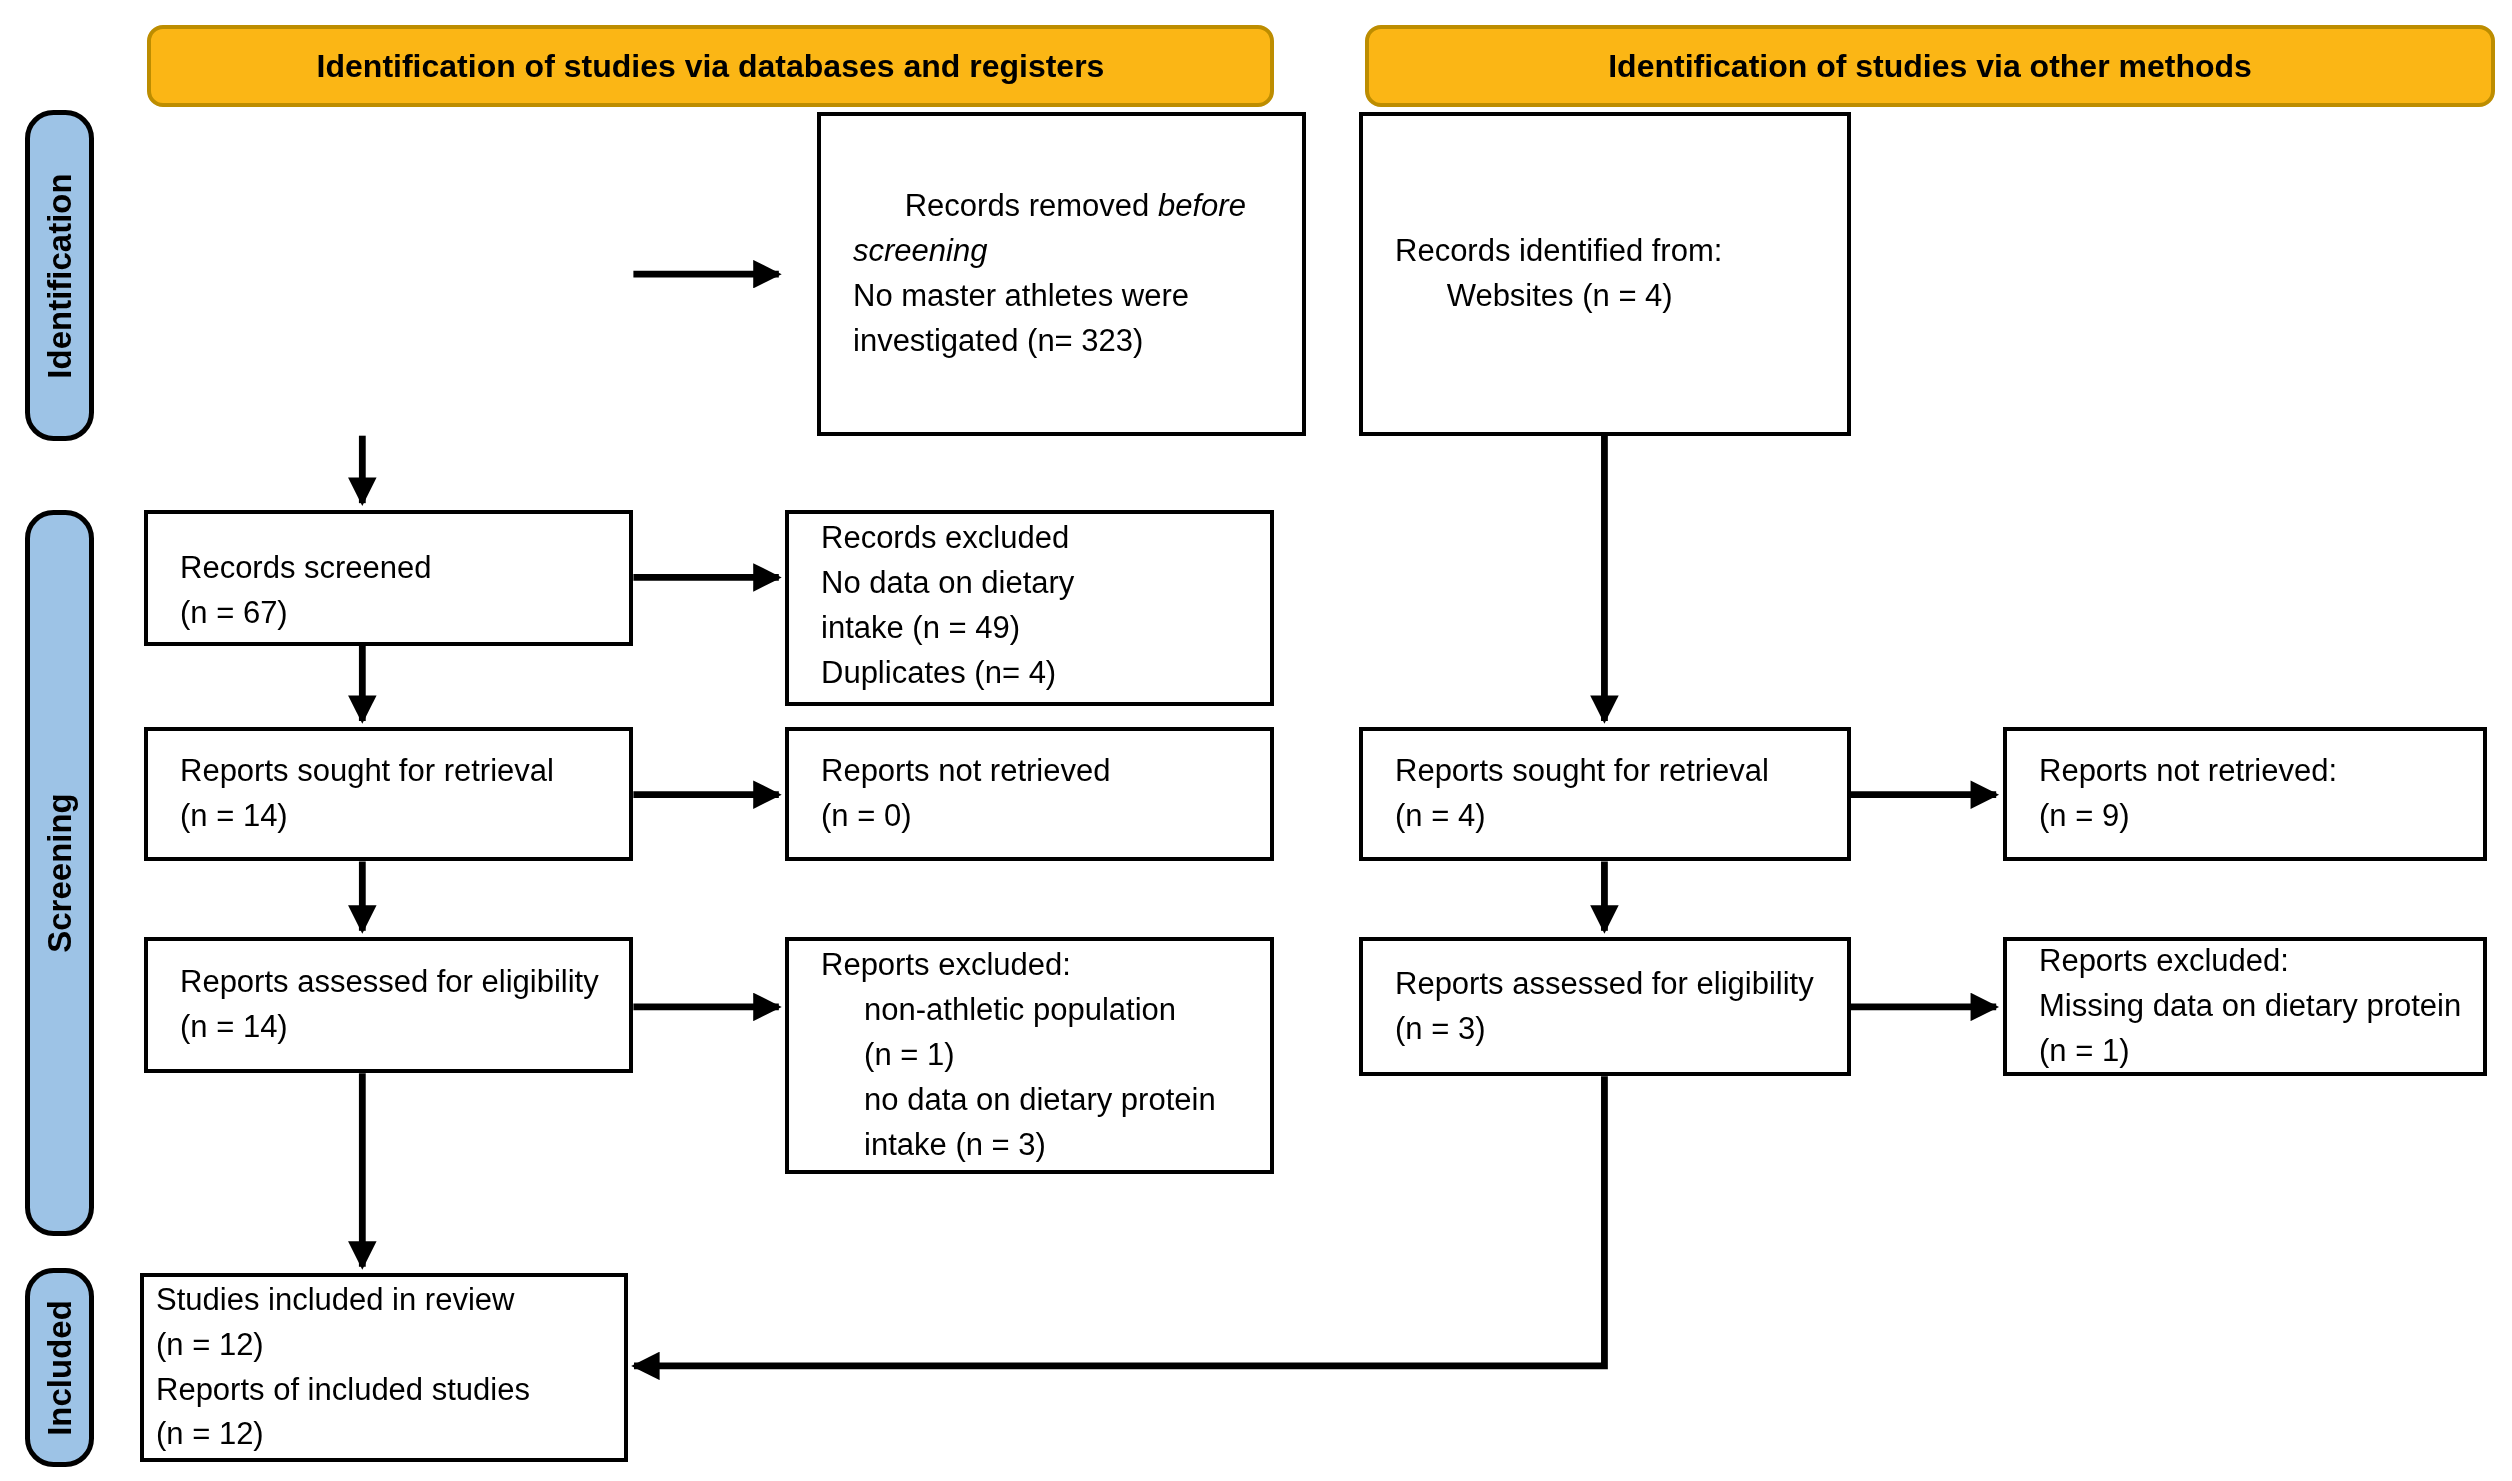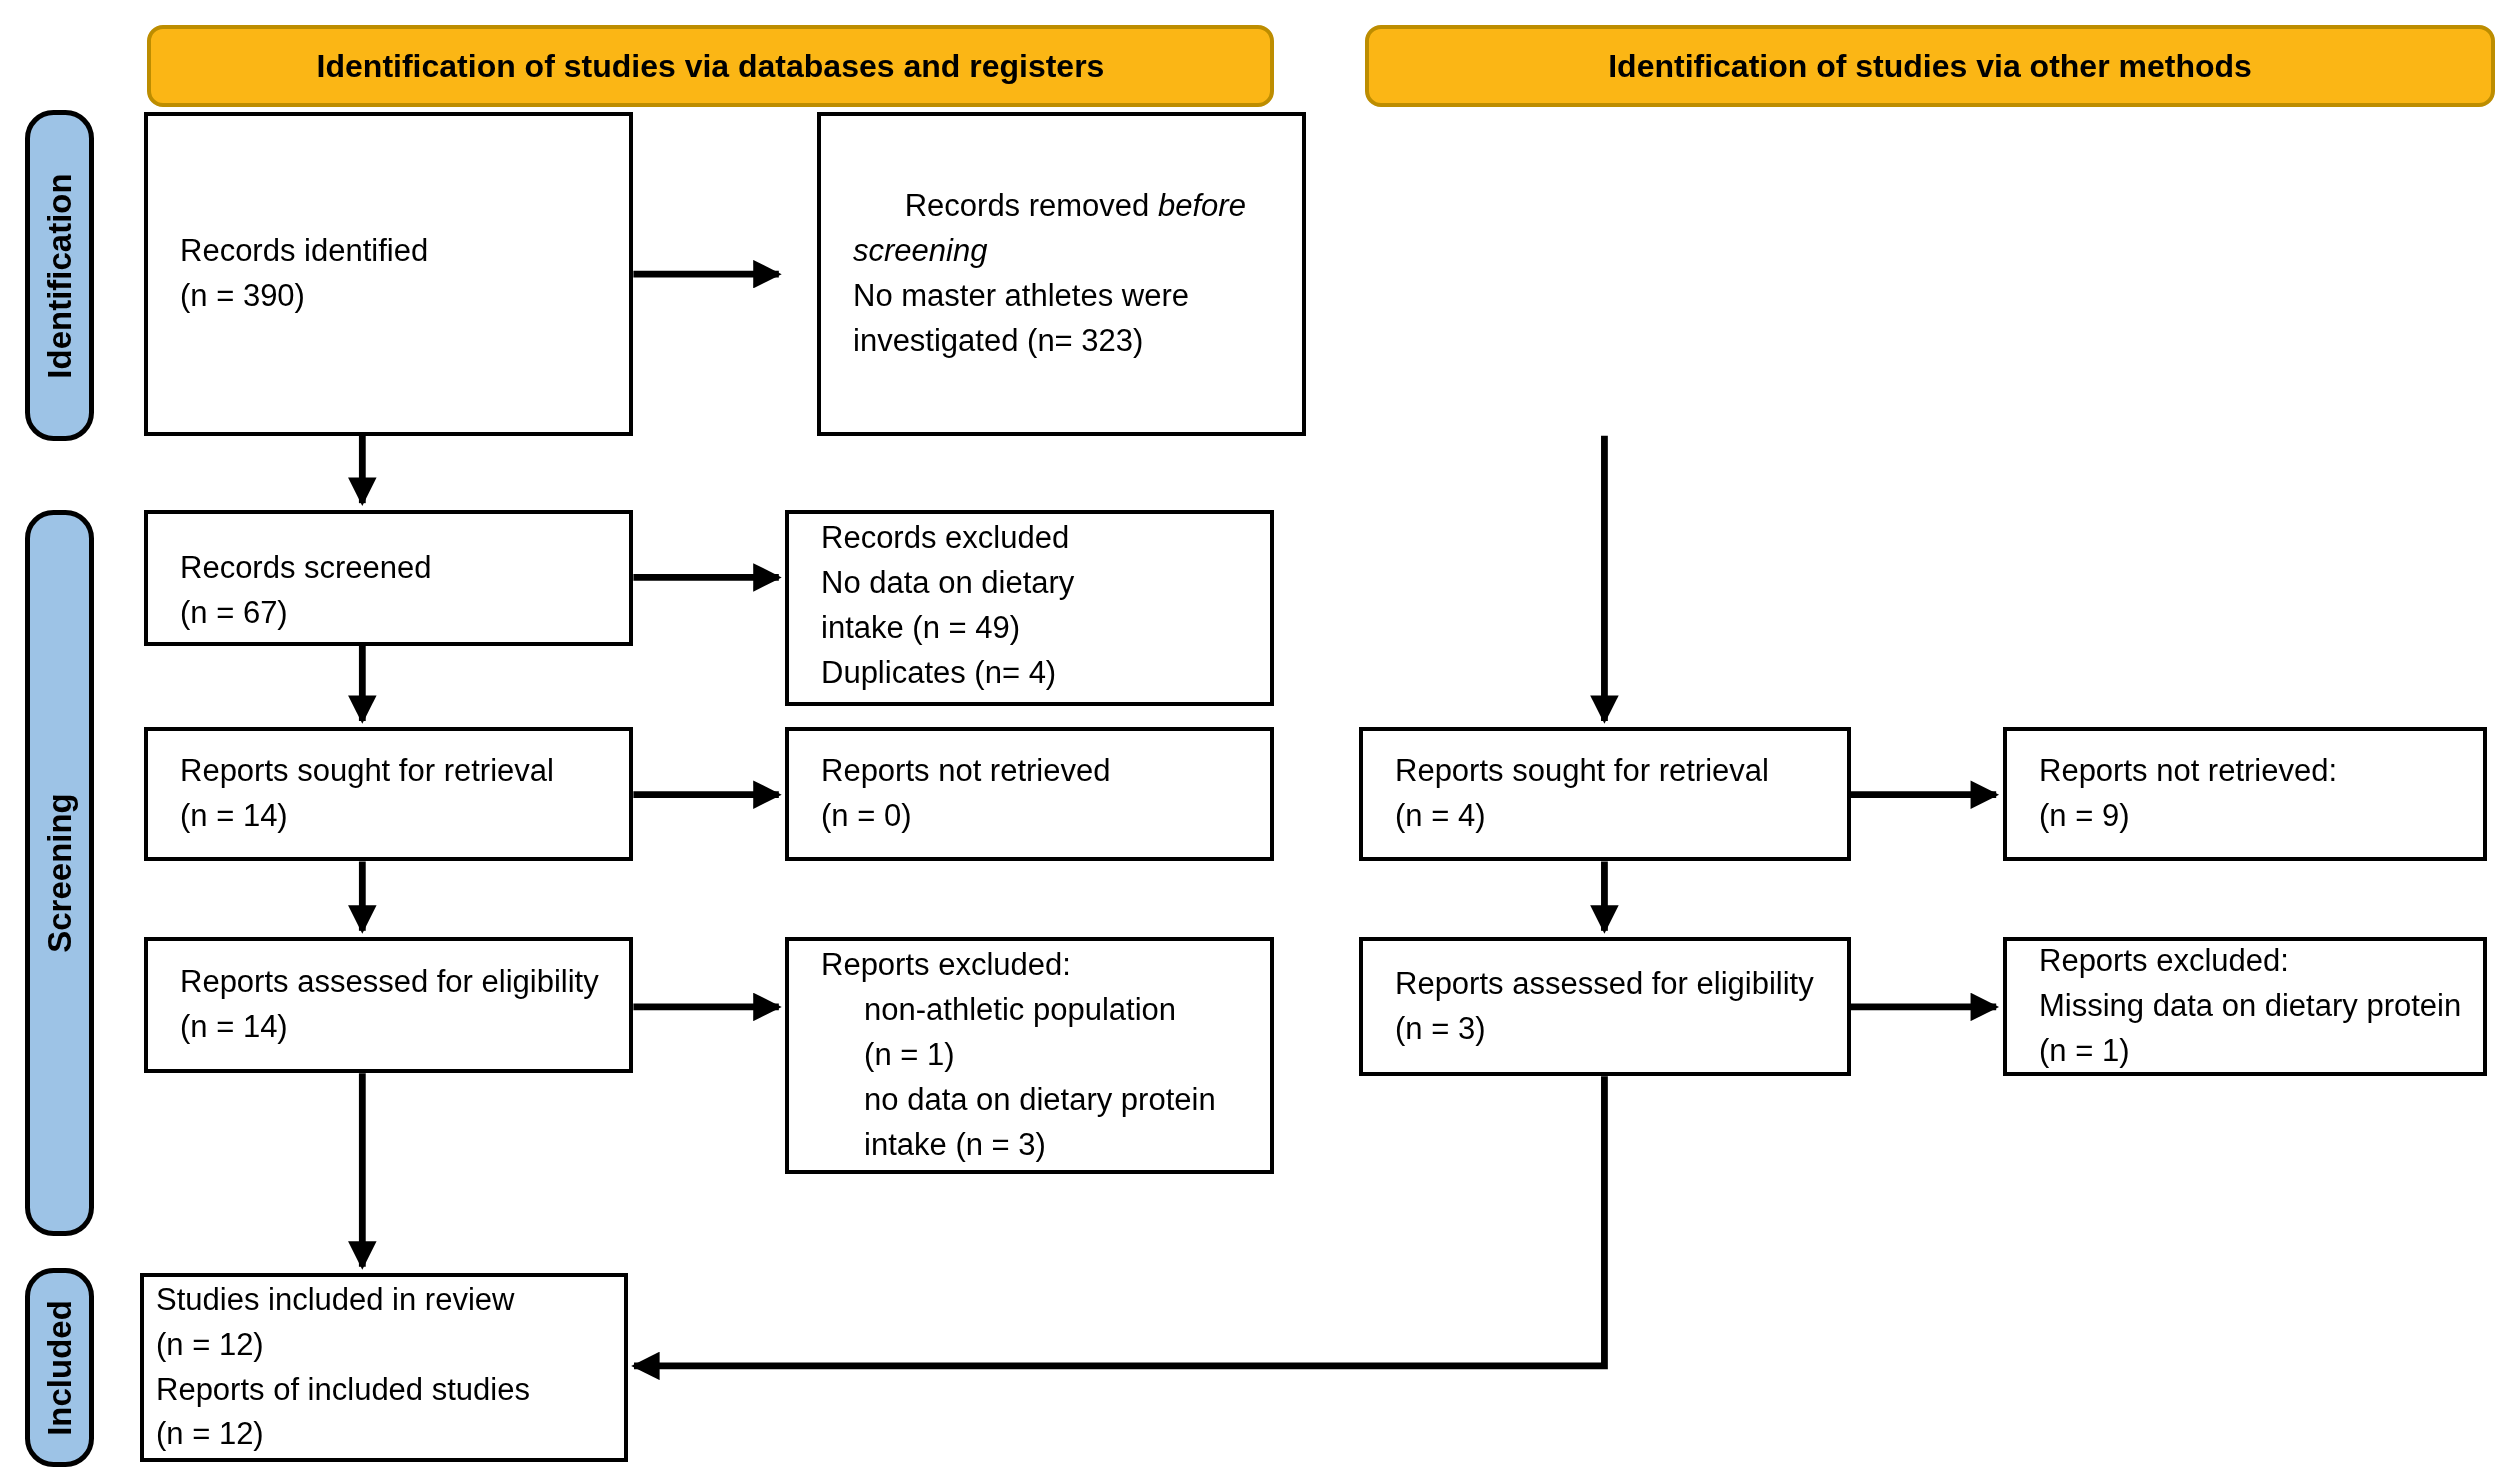--- a/index.html
+++ b/index.html
@@ -48,24 +48,20 @@
   <div class="stage" style="left:25.4px;top:110px;height:331px;">
     <span>Identification</span>
   </div>
   <div class="stage" style="left:25.4px;top:510px;height:726px;">
     <span>Screening</span>
   </div>
   <div class="stage" style="left:25.4px;top:1268px;height:199px;">
     <span>Included</span>
   </div>
 
-  <div class="box" style="left:144px;top:112px;width:489px;height:324px;">
-    <div>Records identified
-(n = 390)</div>
-  </div>
   <div class="box" style="left:144px;top:510px;width:489px;height:136px;align-items:flex-end;">
     <div>Records screened
 (n = 67)</div>
   </div>
   <div class="box" style="left:144px;top:727px;width:489px;height:134px;">
     <div>Reports sought for retrieval
 (n = 14)</div>
   </div>
   <div class="box" style="left:144px;top:937px;width:489px;height:136px;">
     <div>Reports assessed for eligibility
@@ -97,20 +93,24 @@
 (n = 0)</div>
   </div>
   <div class="box" style="left:785px;top:937px;width:489px;height:237px;">
     <div>Reports excluded:
      non-athletic population
      (n = 1)
      no data on dietary protein
      intake (n = 3)</div>
   </div>
 
+  <div class="box" style="left:1359px;top:112px;width:492px;height:324px;">
+    <div>Records identified from:
+      Websites (n = 4)</div>
+  </div>
   <div class="box" style="left:1359px;top:727px;width:492px;height:134px;">
     <div>Reports sought for retrieval
 (n = 4)</div>
   </div>
   <div class="box" style="left:1359px;top:937px;width:492px;height:139px;">
     <div>Reports assessed for eligibility
 (n = 3)</div>
   </div>
 
   <div class="box" style="left:2003px;top:727px;width:484px;height:134px;">

